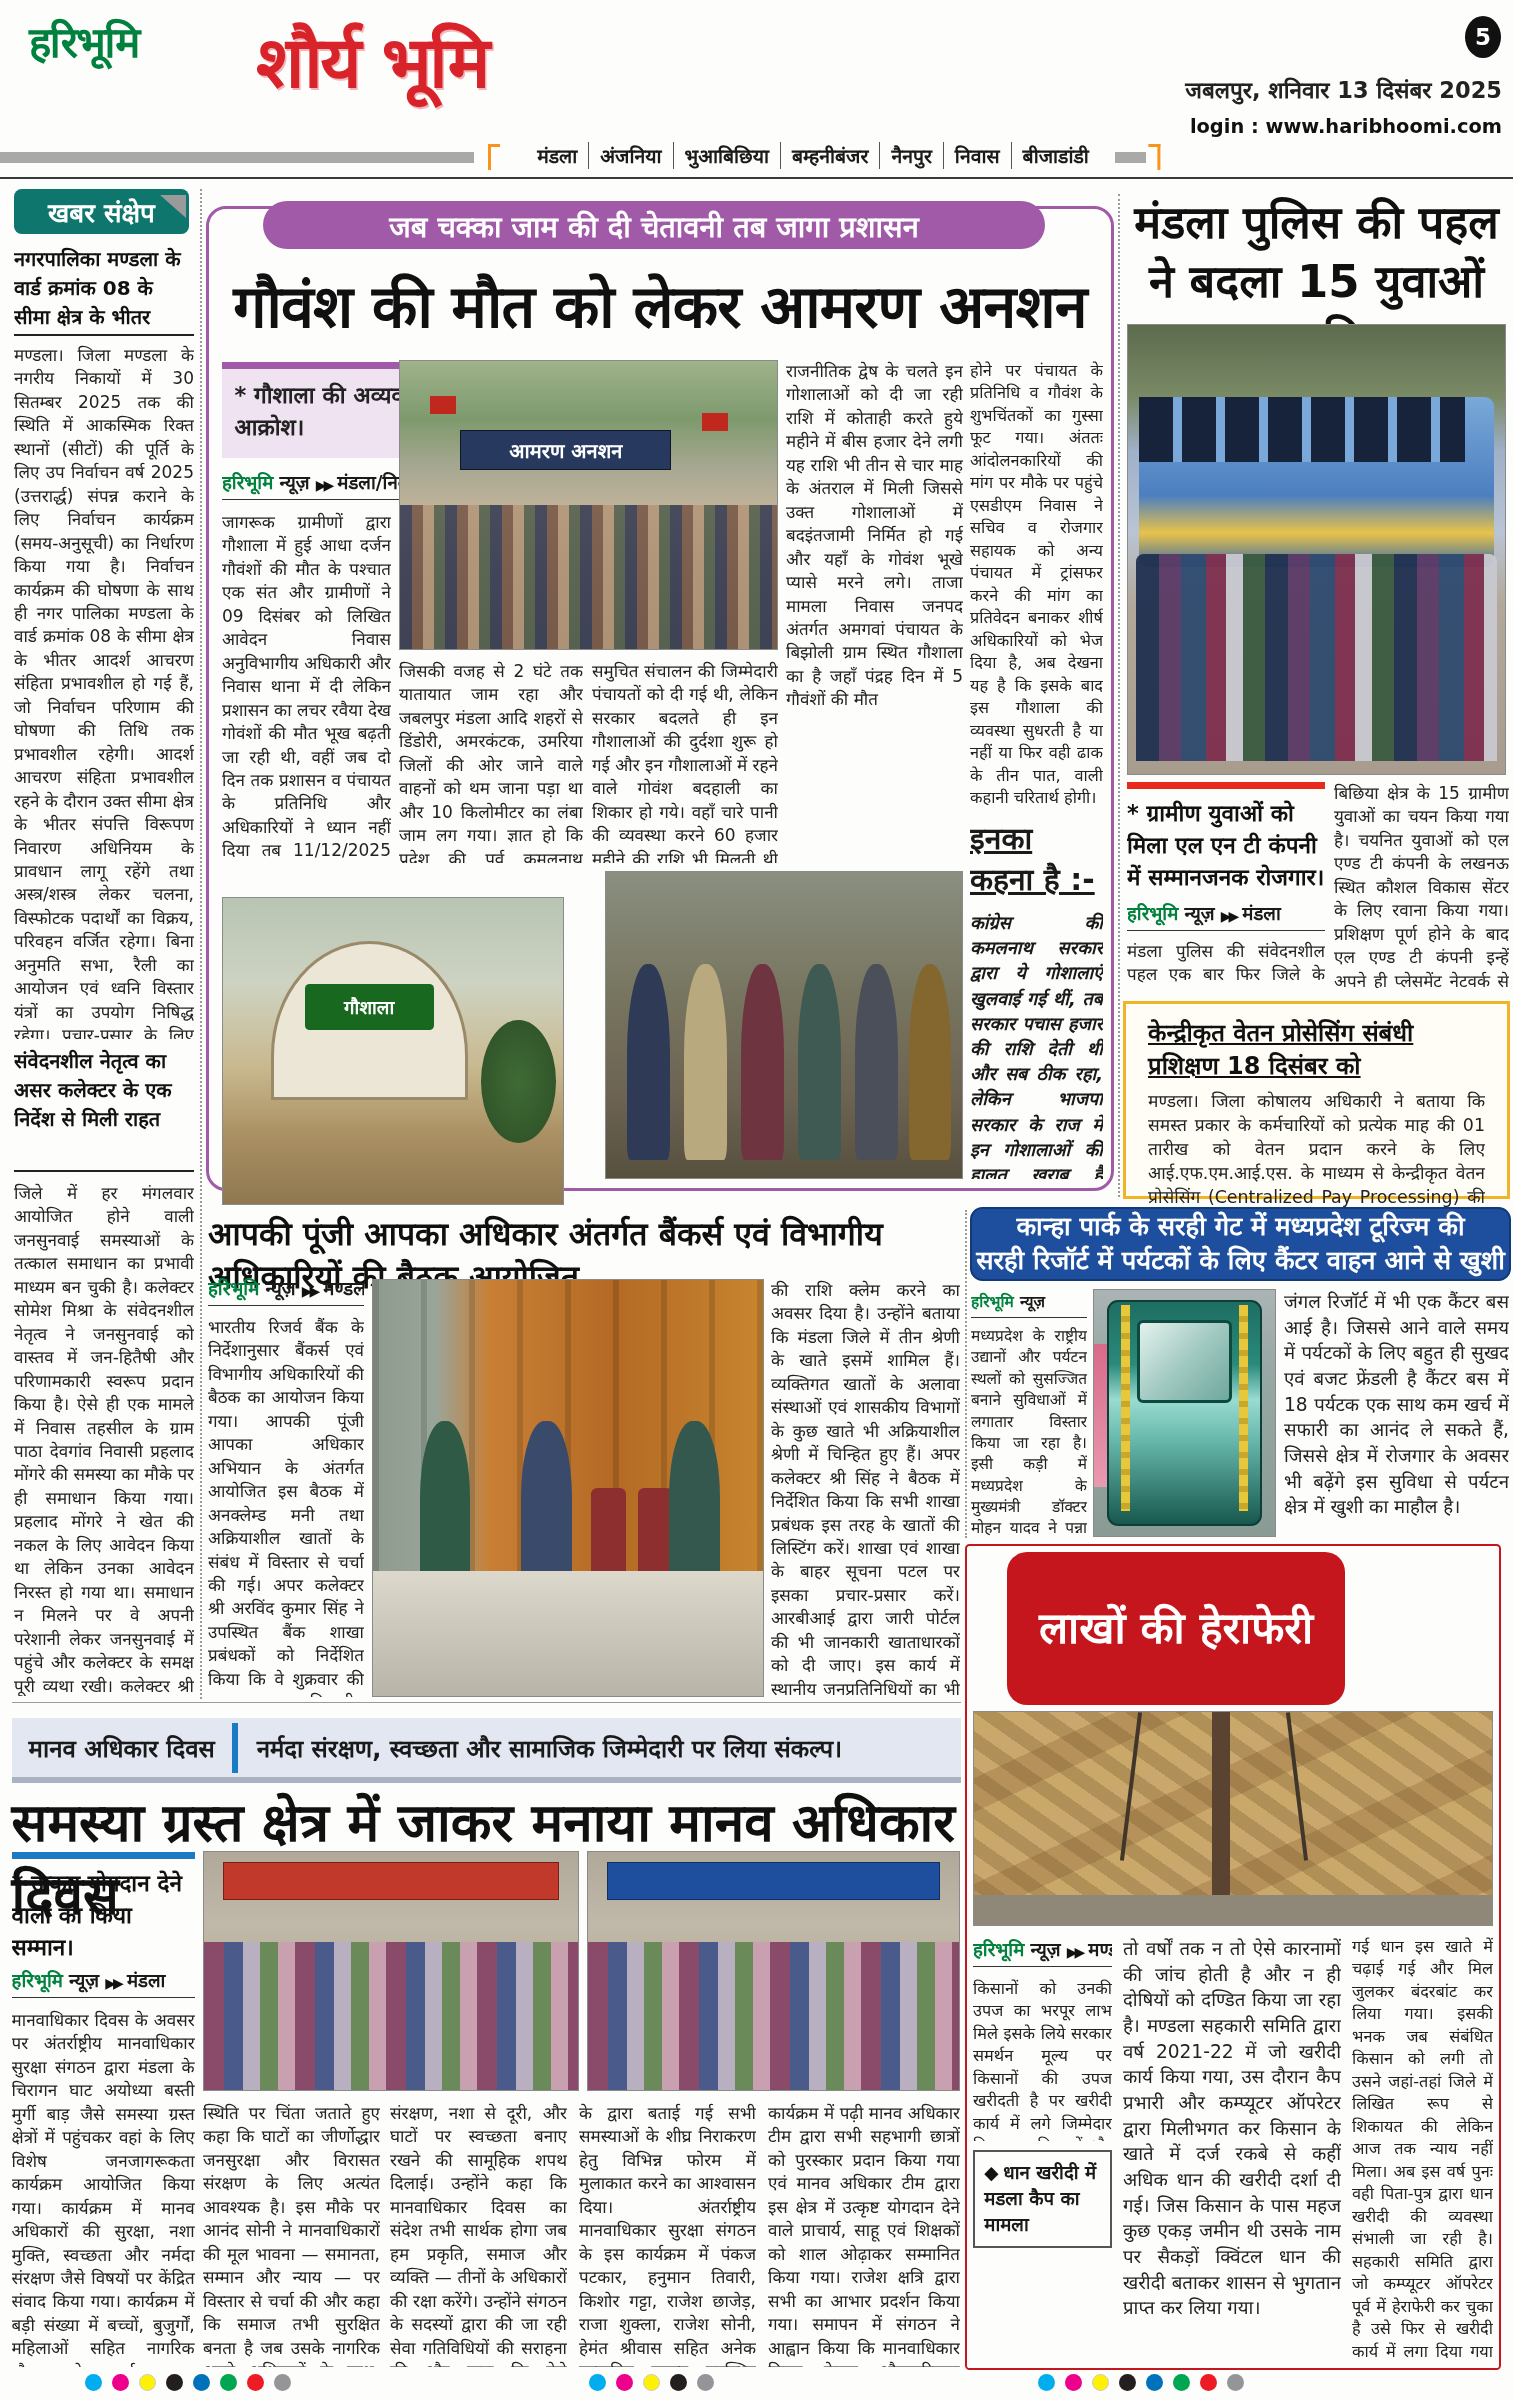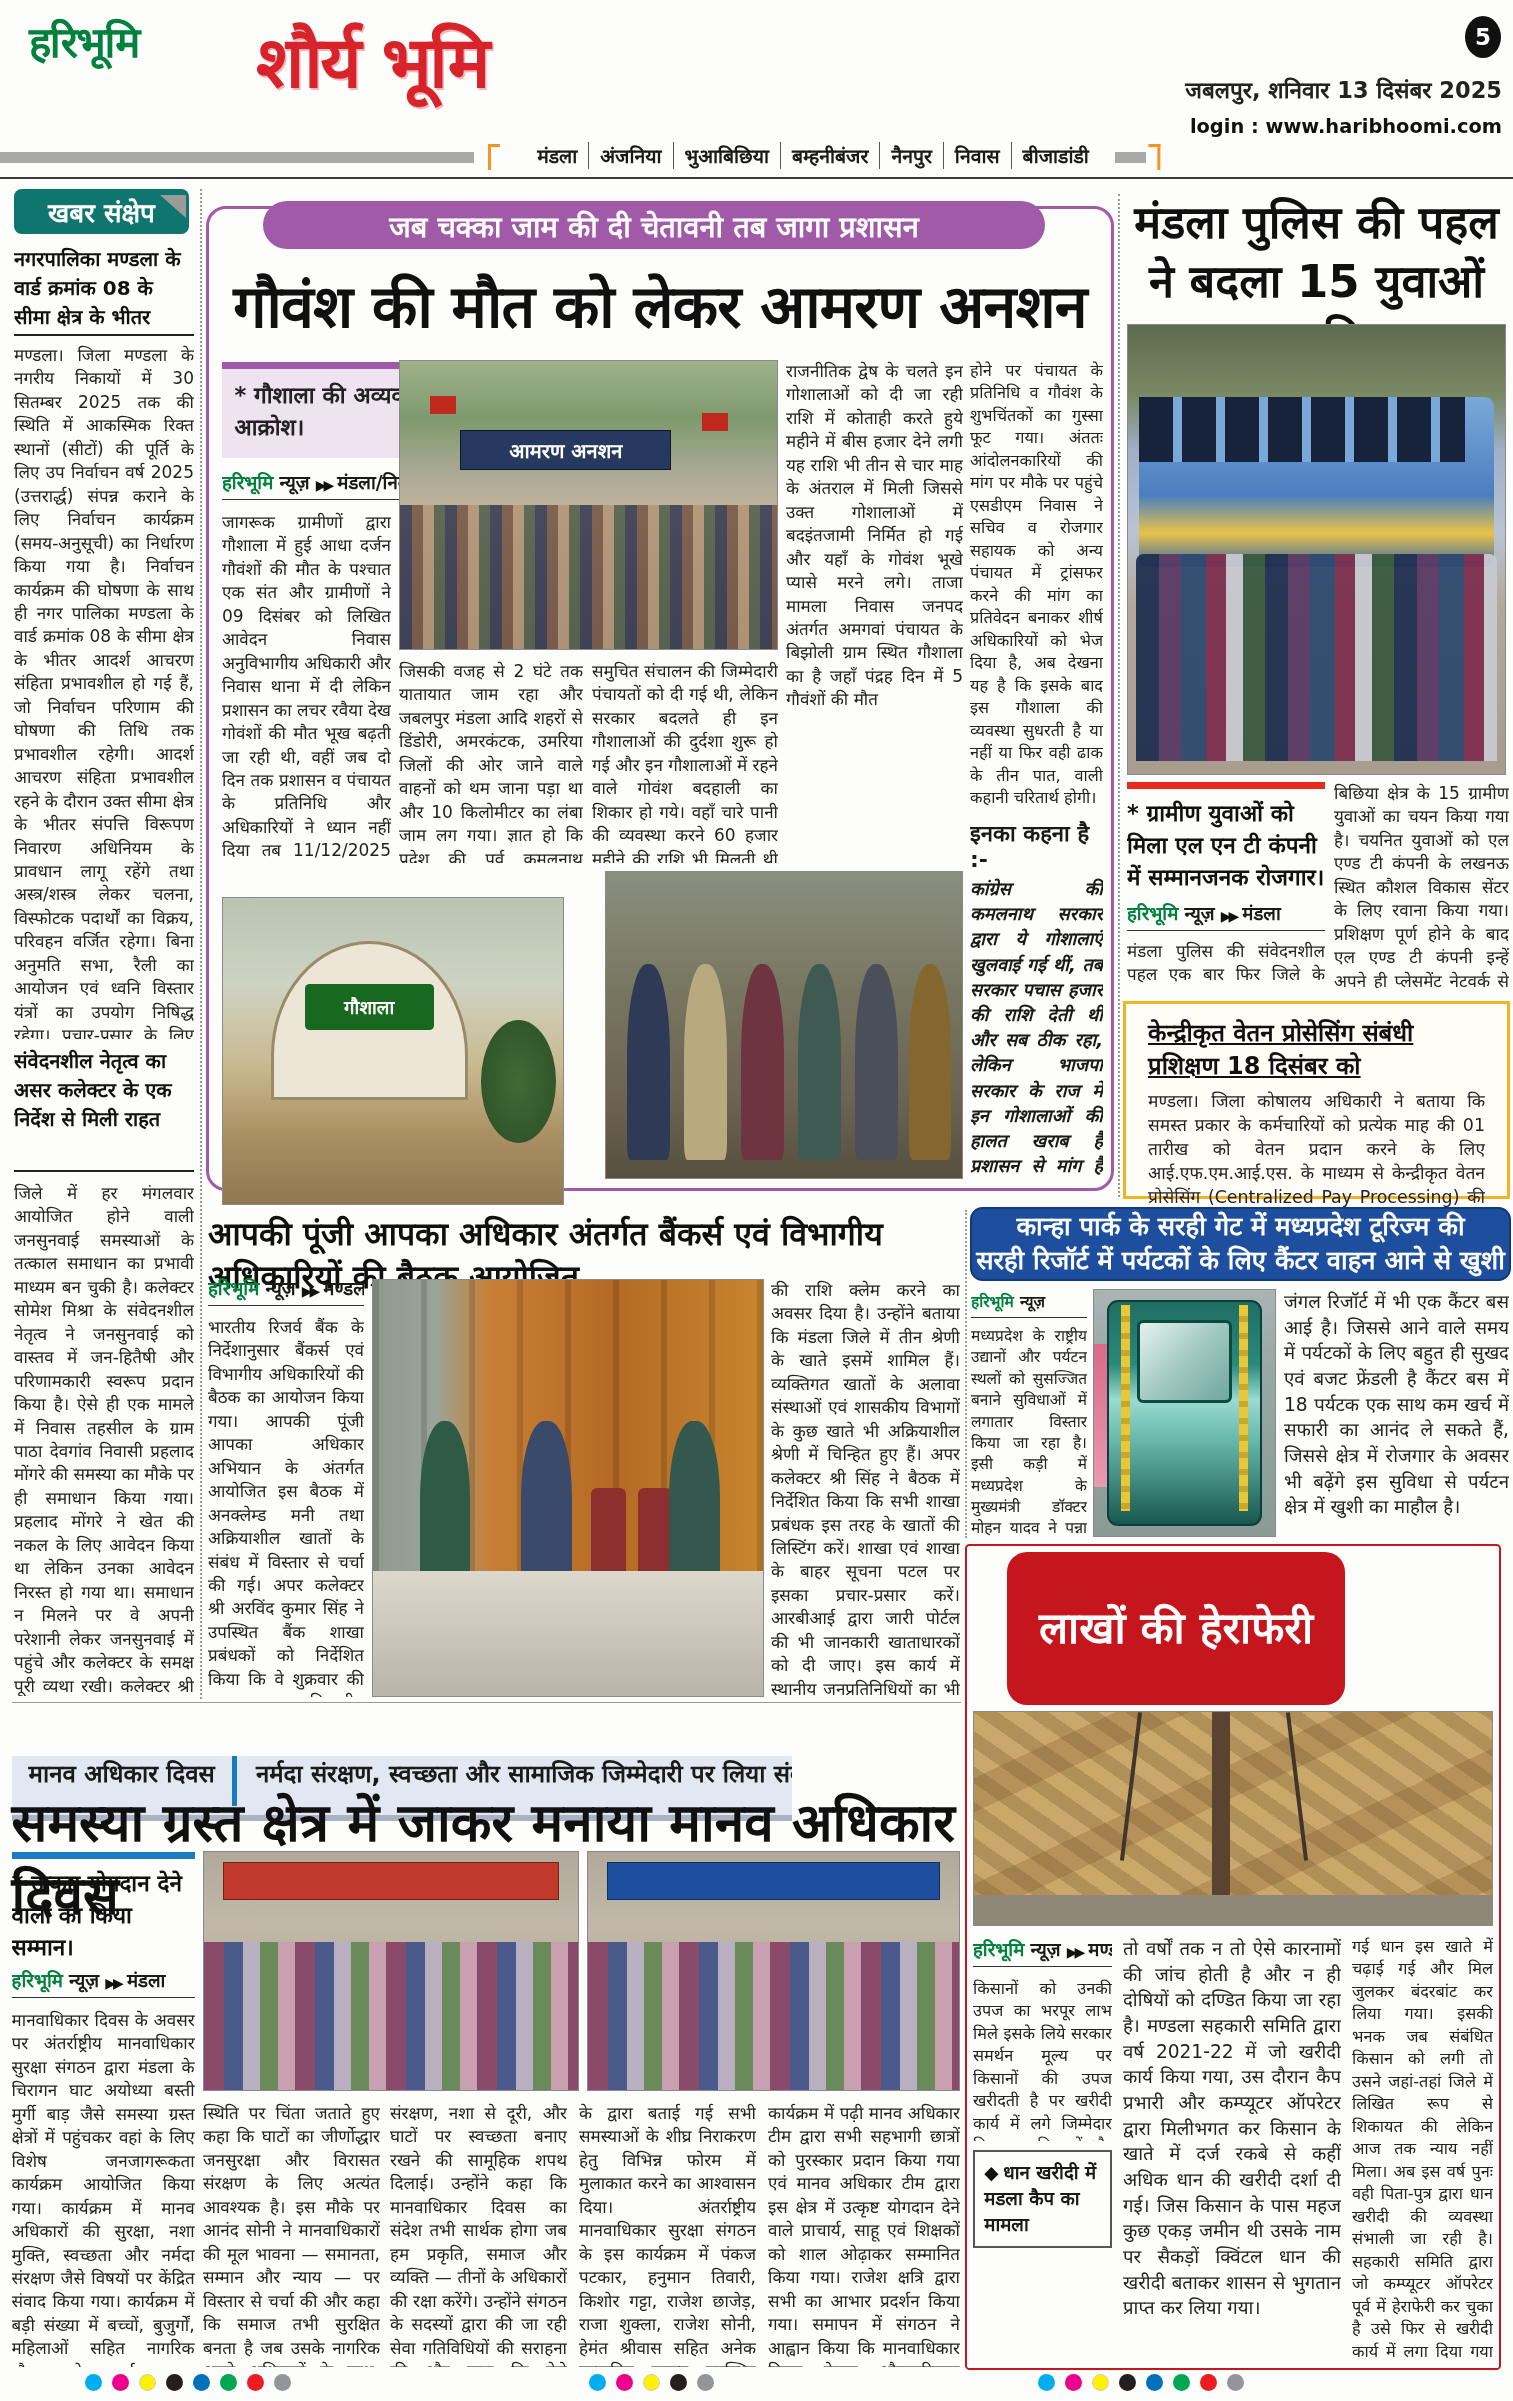--- a/index.html
+++ b/index.html
@@ -38,21 +38,21 @@
   .byl .brand{color:#00813e}
   .byl .arrows::before{content:"▶▶";font-size:14px;letter-spacing:-3.1px;color:#111}
   
   .lead-box{left:206px;top:206px;width:908px;height:985px;border:3.1px solid #a05aa8;border-radius:20px}
   .strap{left:263px;top:201px;width:782px;height:48px;background:#a05aa8;border-radius:25px;color:#fff;
          display:flex;align-items:center;justify-content:center;font-size:29px;font-weight:800}
   .lead-headline{left:217px;top:262px;width:886px;height:84px;font-size:59px;font-weight:800;color:#101010;
                  display:flex;align-items:center;justify-content:center;letter-spacing:-0.8px}
   .kicker-lead{left:222px;top:362px;width:321px;height:96px;background:#efe3f1;border-top:7.7px solid #a05aa8;
                padding:11px 12.4px;font-size:22.5px;font-weight:800;line-height:1.4;color:#222}
-  .quote-hdr{font-size:22px;font-weight:800;margin-bottom:4px}
+  .quote-hdr{font-size:30px;font-weight:800;text-decoration:underline;margin-bottom:11px}
   .quote-txt{font-size:18px;line-height:1.4;font-style:italic;font-weight:700;text-align:justify}
   
   .pol-headline{left:1123px;top:194px;width:387px;height:122px;font-size:45px;line-height:1.3;font-weight:800;
                 text-align:center;color:#101010}
   .redrule{height:7px;background:#e8291c}
   .kicker-txt{font-size:22.5px;font-weight:800;line-height:1.42;color:#111}
   
   .paybox{left:1123px;top:1001px;width:387px;height:198px;border:3.1px solid #f0b429;background:#fffdf6;padding:11px 22px}
   .paybox h3{font-size:24px;font-weight:800;text-decoration:underline;margin-bottom:7.7px;color:#111}
   .paybox .body-txt{font-size:17.4px}
@@ -62,22 +62,22 @@
   .kanha-box{left:970px;top:1207px;width:541px;height:74px;background:#1d4f9e;border:2.3px solid #123a78;border-radius:12.4px;
              color:#fff;display:flex;flex-direction:column;align-items:center;justify-content:center;
              font-size:25.6px;font-weight:800;line-height:1.32;text-align:center}
   
   .paddy-wrap{left:965px;top:1544px;width:536px;height:826px;border:2.3px solid #c4161c;border-radius:4.6px}
   .paddy-head{left:1007px;top:1552px;width:338px;height:153px;background:#c4161c;border-radius:20px;color:#fff;
               display:flex;flex-direction:column;align-items:center;justify-content:center;font-size:43px;font-weight:800;line-height:1.5}
   .note-box{border:2.3px solid #555;padding:7.7px 9.3px;font-size:18.6px;font-weight:800;margin:9.3px 0;line-height:1.4}
   .note-box .diamond{color:#111;margin-right:4.6px}
   
-  .strip{left:11.6px;top:1756px;width:780px;height:65px;background:#e2e7f1;border-bottom:6.2px solid #aab2c4;
-         display:flex;}
+  .strip{left:11.6px;top:1718px;width:949px;height:65px;background:#e2e7f1;border-bottom:6.2px solid #aab2c4;
+         display:flex;align-items:center}
   .strip .lab{font-size:24px;font-weight:800;padding:0 17px;white-space:nowrap}
   .strip .bar{width:6.2px;height:50px;background:#1a7ac4}
   .strip .txt{font-size:24px;font-weight:800;padding:0 18.6px;white-space:nowrap;overflow:hidden}
   .rights-headline{left:11.6px;top:1784px;width:949px;height:54px;font-size:53px;font-weight:800;color:#101010}
   .bluerule{height:7px;background:#1a7ac4}
   
   .ph{position:absolute;overflow:hidden;border:1.5px solid #8a8a8a;background:#cfcabd}
   .ph>div{position:absolute}
   .ph-protest{background:linear-gradient(180deg,#9fb28b 0%,#7e9a6d 20%,#a9a893 38%,#c2b49b 52%,#8d8672 72%,#5f5c4e 100%)}
   .ph-protest .crowd{left:0;right:0;bottom:0;height:50%;opacity:.9;

